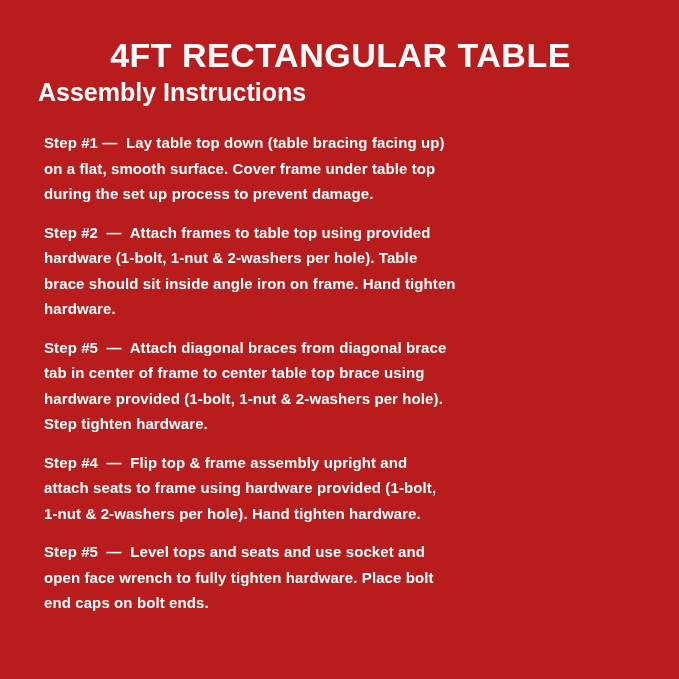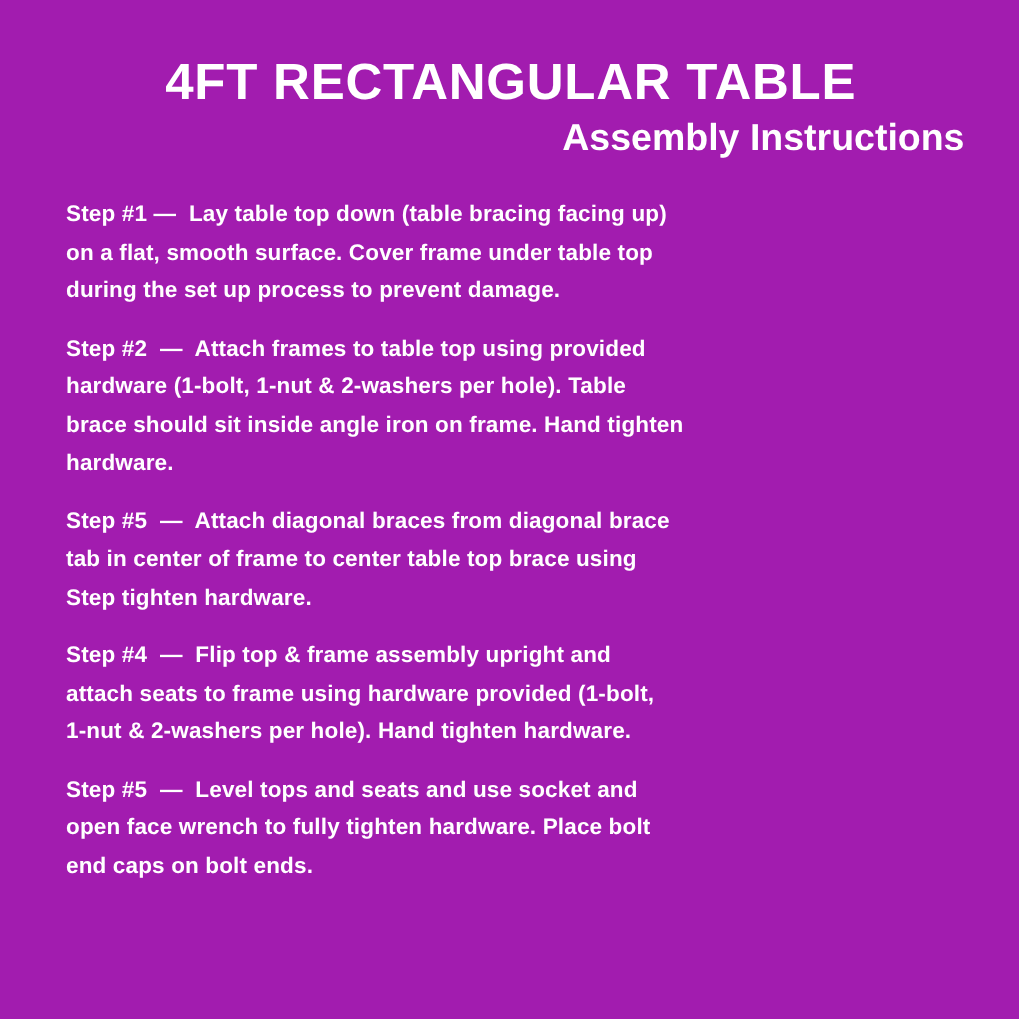--- a/index.html
+++ b/index.html
@@ -4,40 +4,40 @@
 <style>
   html, body {
     margin: 0;
     padding: 0;
     background: #000000;
   }
   .poster {
     position: relative;
     width: 679px;
     height: 679px;
-    background: #a21caf;
+    background: #b91c1c;
     color: #ffffff;
     font-family: "Liberation Sans", sans-serif;
     font-weight: bold;
     box-sizing: border-box;
     padding: 36px 36px 0 44px;
     overflow: hidden;
   }
   .title {
     font-size: 34px;
     line-height: 38px;
     text-align: center;
     letter-spacing: 0.5px;
     margin: 0 0 4px -6px; 
     white-space: pre;
   }
   .subtitle {
     font-size: 25px;
     line-height: 28px;
-    text-align: right;
+    text-align: left;
     margin: 0 0 24px -6px;
     white-space: pre;
   }
   .step {
     margin: 0 0 13px 0;
   }
   .line {
     font-size: 15px;
     line-height: 25.5px;
     white-space: pre;
@@ -61,20 +61,21 @@
   <div class="step">
     <div class="line">Step #2  —  Attach frames to table top using provided</div>
     <div class="line">hardware (1-bolt, 1-nut &amp; 2-washers per hole). Table</div>
     <div class="line">brace should sit inside angle iron on frame. Hand tighten</div>
     <div class="line">hardware.</div>
   </div>
 
   <div class="step">
     <div class="line">Step #5  —  Attach diagonal braces from diagonal brace</div>
     <div class="line">tab in center of frame to center table top brace using</div>
+    <div class="line">hardware provided (1-bolt, 1-nut &amp; 2-washers per hole).</div>
     <div class="line">Step tighten hardware.</div>
   </div>
 
   <div class="step">
     <div class="line">Step #4  —  Flip top &amp; frame assembly upright and</div>
     <div class="line">attach seats to frame using hardware provided (1-bolt,</div>
     <div class="line">1-nut &amp; 2-washers per hole). Hand tighten hardware.</div>
   </div>
 
   <div class="step">

